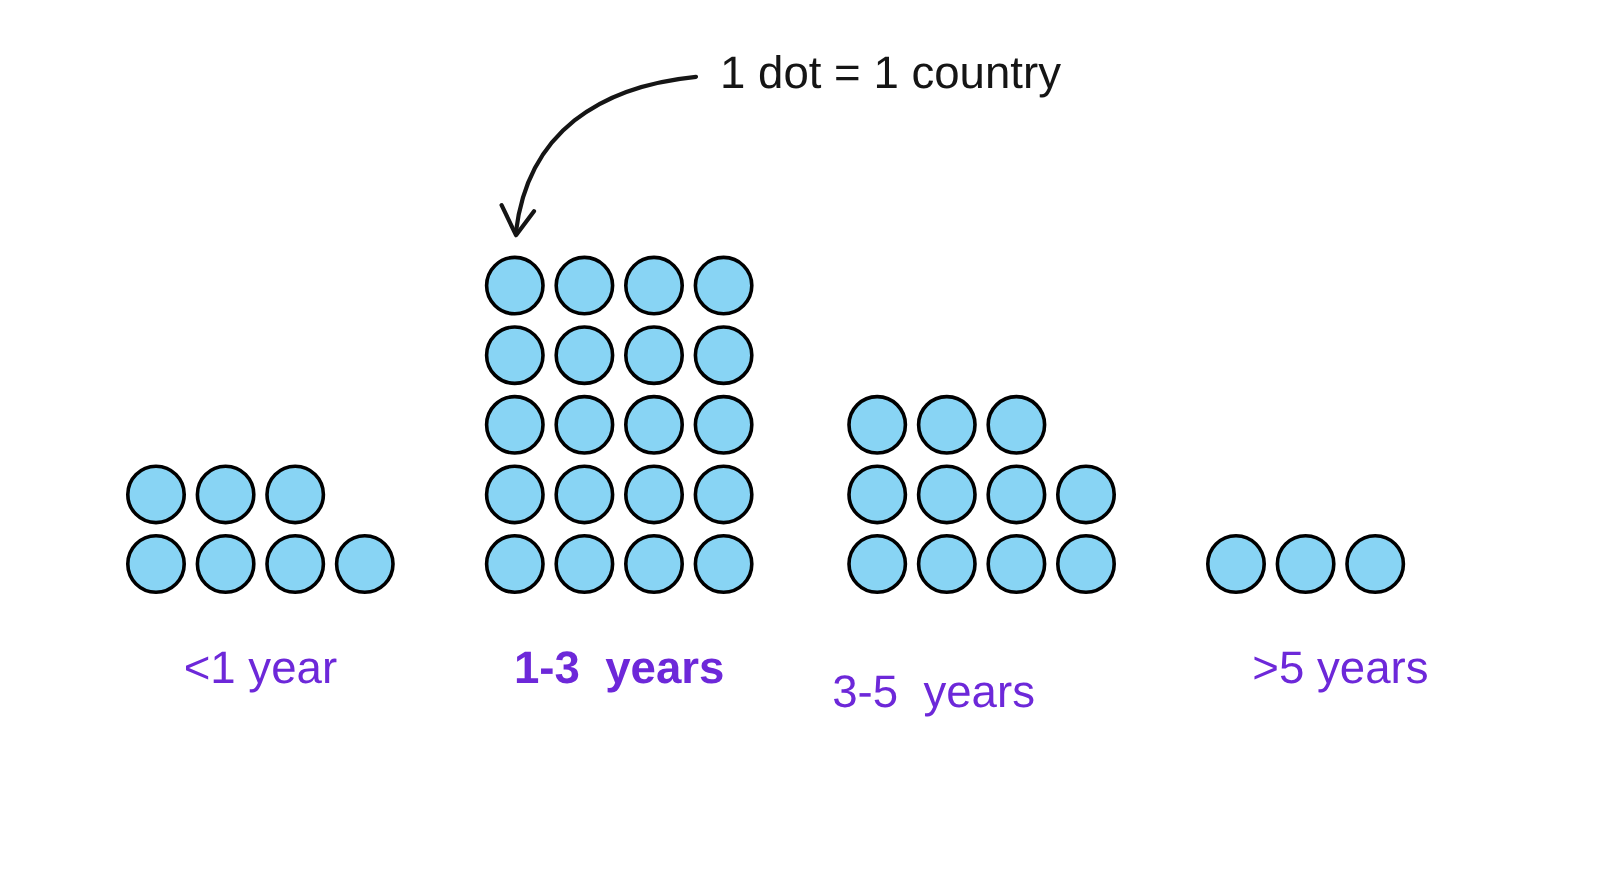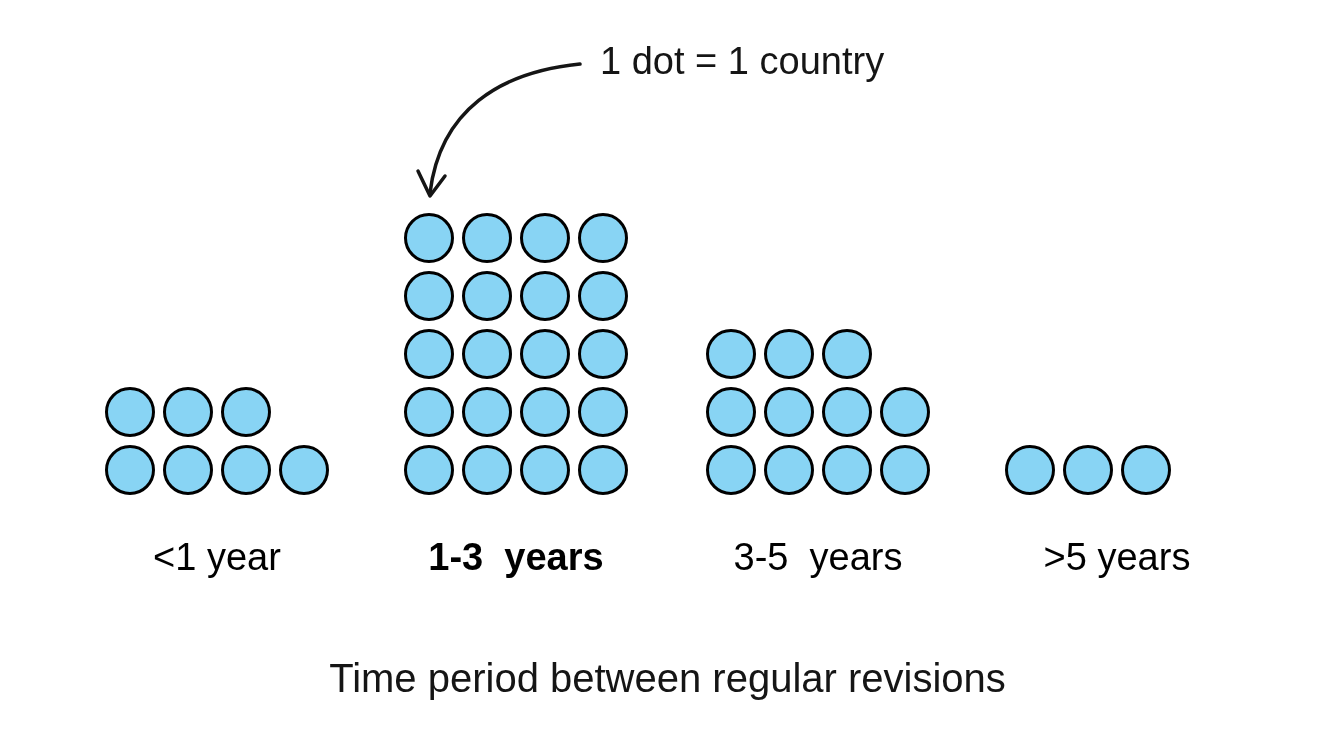--- a/index.html
+++ b/index.html
@@ -33,21 +33,21 @@
     height: 50px;
     border-radius: 50%;
     box-sizing: border-box;
     border: 3px solid #000000;
   }
   .category-label {
     position: absolute;
     top: 538px;
     font-size: 38px;
     line-height: 1;
-    color: #000000;
+    color: #6d28d9;
     text-align: center;
     white-space: pre;
   }
   #chart-title {
     position: absolute;
     top: 658px;
     left: 0;
     width: 100%;
     text-align: center;
     font-size: 40px;
@@ -143,25 +143,24 @@
           <div class="dot" style="background: rgb(136, 212, 244); border-color: rgb(0, 0, 0);"></div>
           <div class="dot" style="background: rgb(136, 212, 244); border-color: rgb(0, 0, 0);"></div>
         </div>
         <div class="dot-row">
           <div class="dot" style="background: rgb(136, 212, 244); border-color: rgb(0, 0, 0);"></div>
           <div class="dot" style="background: rgb(136, 212, 244); border-color: rgb(0, 0, 0);"></div>
           <div class="dot" style="background: rgb(136, 212, 244); border-color: rgb(0, 0, 0);"></div>
           <div class="dot" style="background: rgb(136, 212, 244); border-color: rgb(0, 0, 0);"></div>
         </div>
       </div>
-      <div class="category-label" style="left: 666px; width: 304px;">3-5  years</div>
+      <div class="category-label" style="left: 626px; width: 304px; margin-top: 20px;">3-5  years</div>
       <div class="dot-group" style="left: 1005px;">
         <div class="dot-row">
           <div class="dot" style="background: rgb(136, 212, 244); border-color: rgb(0, 0, 0);"></div>
           <div class="dot" style="background: rgb(136, 212, 244); border-color: rgb(0, 0, 0);"></div>
           <div class="dot" style="background: rgb(136, 212, 244); border-color: rgb(0, 0, 0);"></div>
         </div>
       </div>
       <div class="category-label" style="left: 965px; width: 304px;">&gt;5 years</div>
     </div>
 
-  <div id="chart-title">Time period between regular revisions</div>
 </div>
 
 </body></html>

